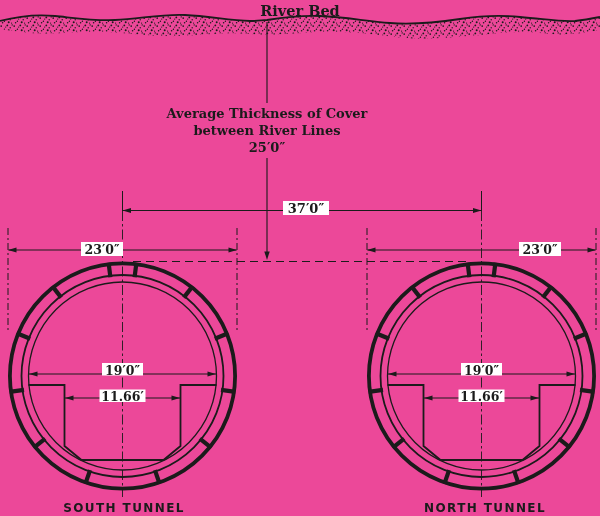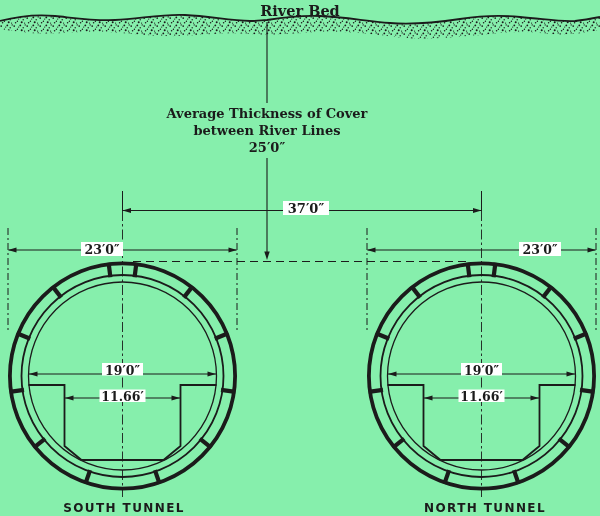--- a/index.html
+++ b/index.html
@@ -1,16 +1,16 @@
 <!DOCTYPE html>
 <html><head>
 <meta charset="utf-8">
 <style>
   html,body{margin:0;padding:0;background:#ffffff;}
-  .page{width:600px;height:516px;position:relative;background:#86efac;overflow:hidden;}
+  .page{width:600px;height:516px;position:relative;background:#ec4899;overflow:hidden;}
   svg{display:block;}
   .ink{stroke:#1b1b1b;fill:none;}
   .inkfill{fill:#1b1b1b;stroke:none;}
   .halo{fill:#ffffff;stroke:none;}
   text{fill:#1b1b1b;}
   .serif{font-family:"DejaVu Serif","Liberation Serif",serif;font-weight:bold;}
   .sans{font-family:"DejaVu Sans","Liberation Sans",sans-serif;font-weight:bold;letter-spacing:1.4px;}
   .t14{font-size:14.5px;}
   .t13{font-size:13px;}
   .t12{font-size:12.5px;}

